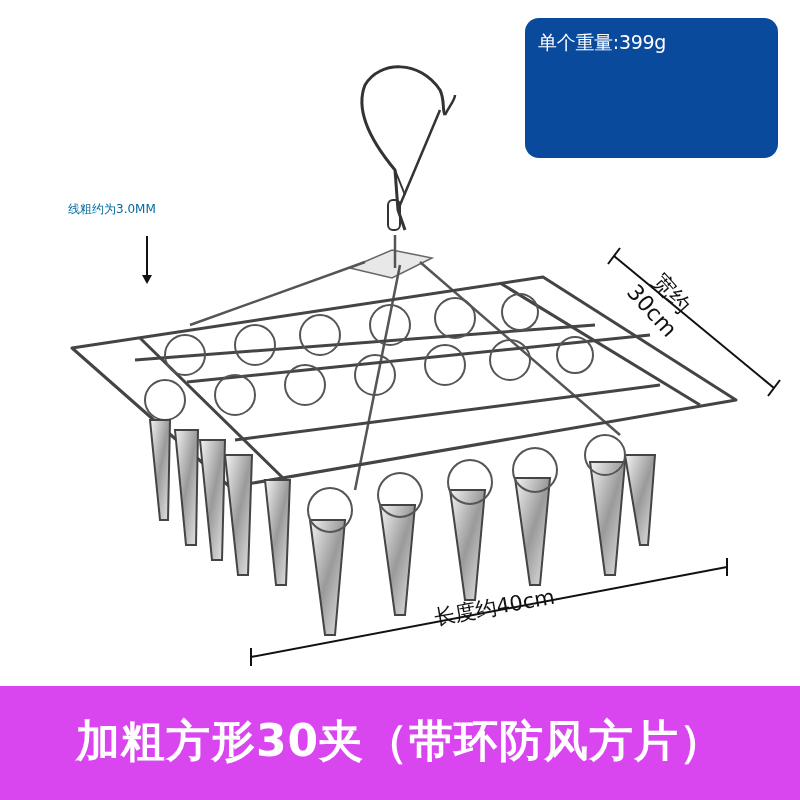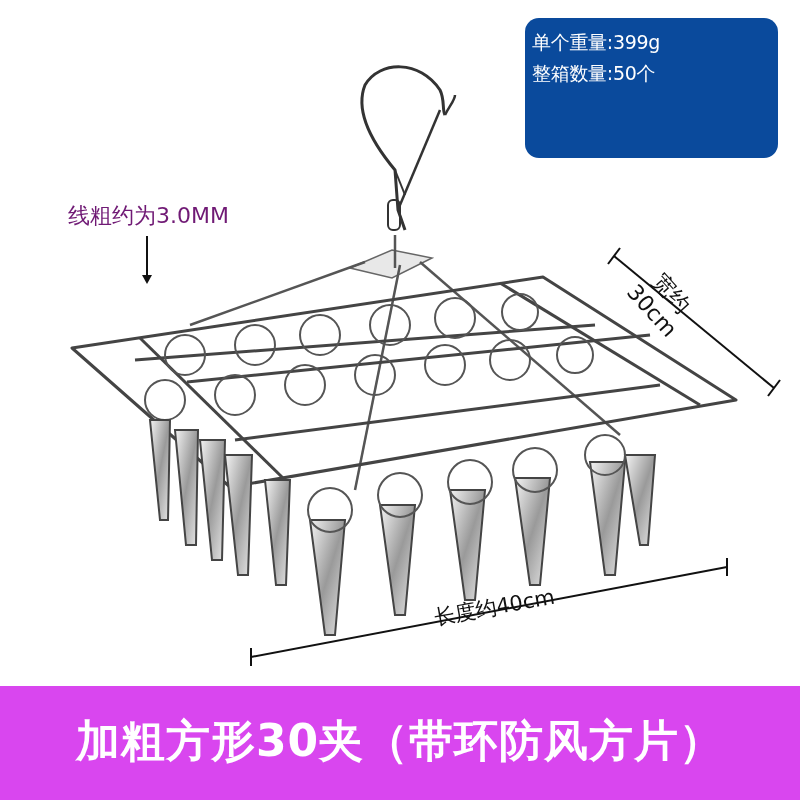--- a/index.html
+++ b/index.html
@@ -1,21 +1,21 @@
 <!DOCTYPE html>
 <html><head>
   <meta charset="utf-8">
   <style>
     html, body { margin:0; padding:0; }
     body { width:800px; height:800px; background:#ffffff; position:relative; overflow:hidden;
            font-family:"DejaVu Sans", "Liberation Sans", sans-serif; }
     .spec-box { position:absolute; left:525px; top:18px; width:253px; height:140px;
-                background:#0a4a9c; border-radius:14px; box-sizing:border-box; padding:9px 0 0 7px; }
+                background:#0a4a9c; border-radius:14px; box-sizing:border-box; padding:9px 0 0 13px; }
     .spec-line { color:#ffffff; font-size:19px; line-height:31px; white-space:nowrap; letter-spacing:-0.3px; }
-    .wire-label { position:absolute; left:68px; top:201px; font-size:22px; color:#701a75; white-space:nowrap; }
+    .wire-label { position:absolute; left:68px; top:201px; font-size:12px; color:#0369a1; white-space:nowrap; }
     .arrow { position:absolute; left:146px; top:236px; width:2px; height:46px; background:#111; }
     .arrow::after { content:""; position:absolute; left:-4px; bottom:-2px; border-left:5px solid transparent;
                     border-right:5px solid transparent; border-top:9px solid #111; }
     .product { position:absolute; left:0; top:0; width:800px; height:686px; }
     .dim-width-label { position:absolute; left:660px; top:262px; transform:rotate(48deg); transform-origin:left top;
                        font-size:22px; color:#111; line-height:26px; text-align:center; white-space:nowrap; }
     .dim-length-label { position:absolute; left:432px; top:604px; transform:rotate(-10deg); transform-origin:left top;
                         font-size:21px; color:#111; white-space:nowrap; }
     .banner { position:absolute; left:0; top:686px; width:800px; height:114px; background:#d946ef;
               display:flex; align-items:center; justify-content:center; }
@@ -105,21 +105,20 @@
 
   <g stroke="#111" stroke-width="2">
     <line x1="251" y1="657" x2="727" y2="567"></line>
     <line x1="251" y1="648" x2="251" y2="666"></line>
     <line x1="727" y1="558" x2="727" y2="576"></line>
   </g>
 </svg>
 
 <div class="spec-box">
   <div class="spec-line">单个重量:399g</div>
-  <div class="spec-line">整箱数量:50个</div>
 </div>
 
 <div class="wire-label">线粗约为3.0MM</div>
 <div class="arrow"></div>
 
 <div class="dim-width-label">
   <div>宽约</div>
   <div>30cm</div>
 </div>
 

